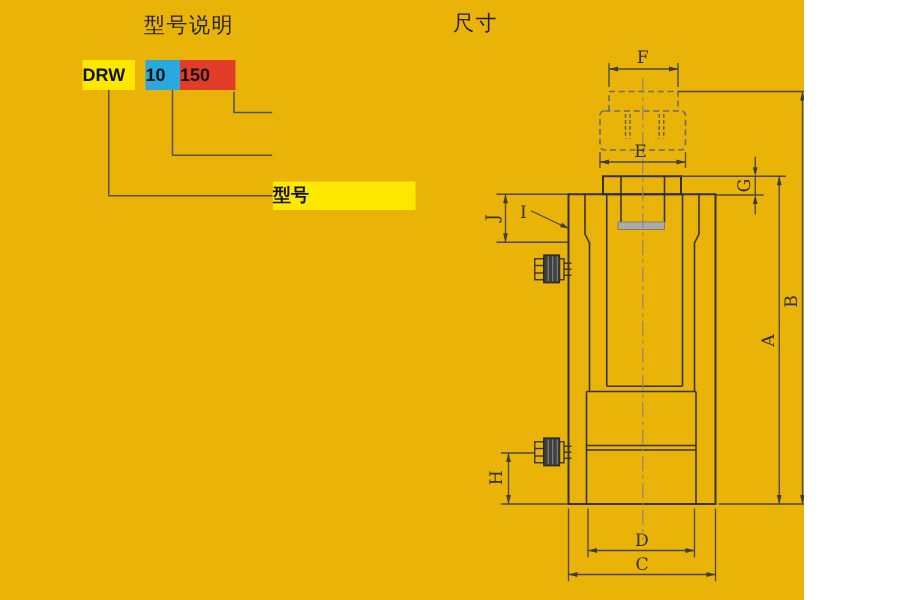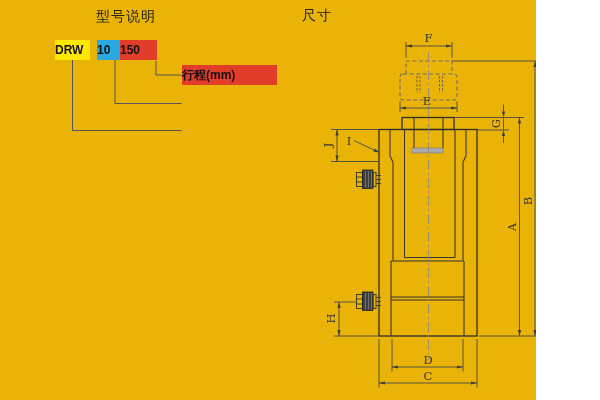--- a/index.html
+++ b/index.html
@@ -31,21 +31,21 @@
 <body>
 
 <div id="canvas">
 
   <div class="cjk-title" style="left:96px;top:8px;">型号说明</div>
 
   <div class="lg-box" style="left: 55px; top: 40px; width: 35px; background-color: rgb(255, 232, 0);">DRW</div>
   <div class="lg-box" style="left: 97px; top: 40px; width: 36px; background-color: rgb(41, 169, 224);">10</div>
   <div class="lg-box" style="left: 120px; top: 40px; width: 37px; background-color: rgb(226, 60, 42);">150</div>
 
-  <div class="lg-box meaning" style="left: 182px; top: 65px; width: 95px; background-color: rgb(226, 60, 42);">行程(mm)</div>
+  <div class="lg-box meaning" style="left: 182px; top: 121px; width: 95px; height: 19px; line-height: 19px; background-color: rgb(255, 232, 0);">型号</div>
 
   <div class="cjk-title" style="left:302px;top:7px;">尺寸</div>
 
   <svg width="600" height="400" viewBox="0 0 600 400">
 
     <g stroke="#555555" stroke-width="1" fill="none">
       <path d="M72.5,60 V130.5 H181.5"></path>
       <path d="M115,60 V103.5 H181.5"></path>
       <path d="M156,61 V75 H181.5"></path>
     </g>

